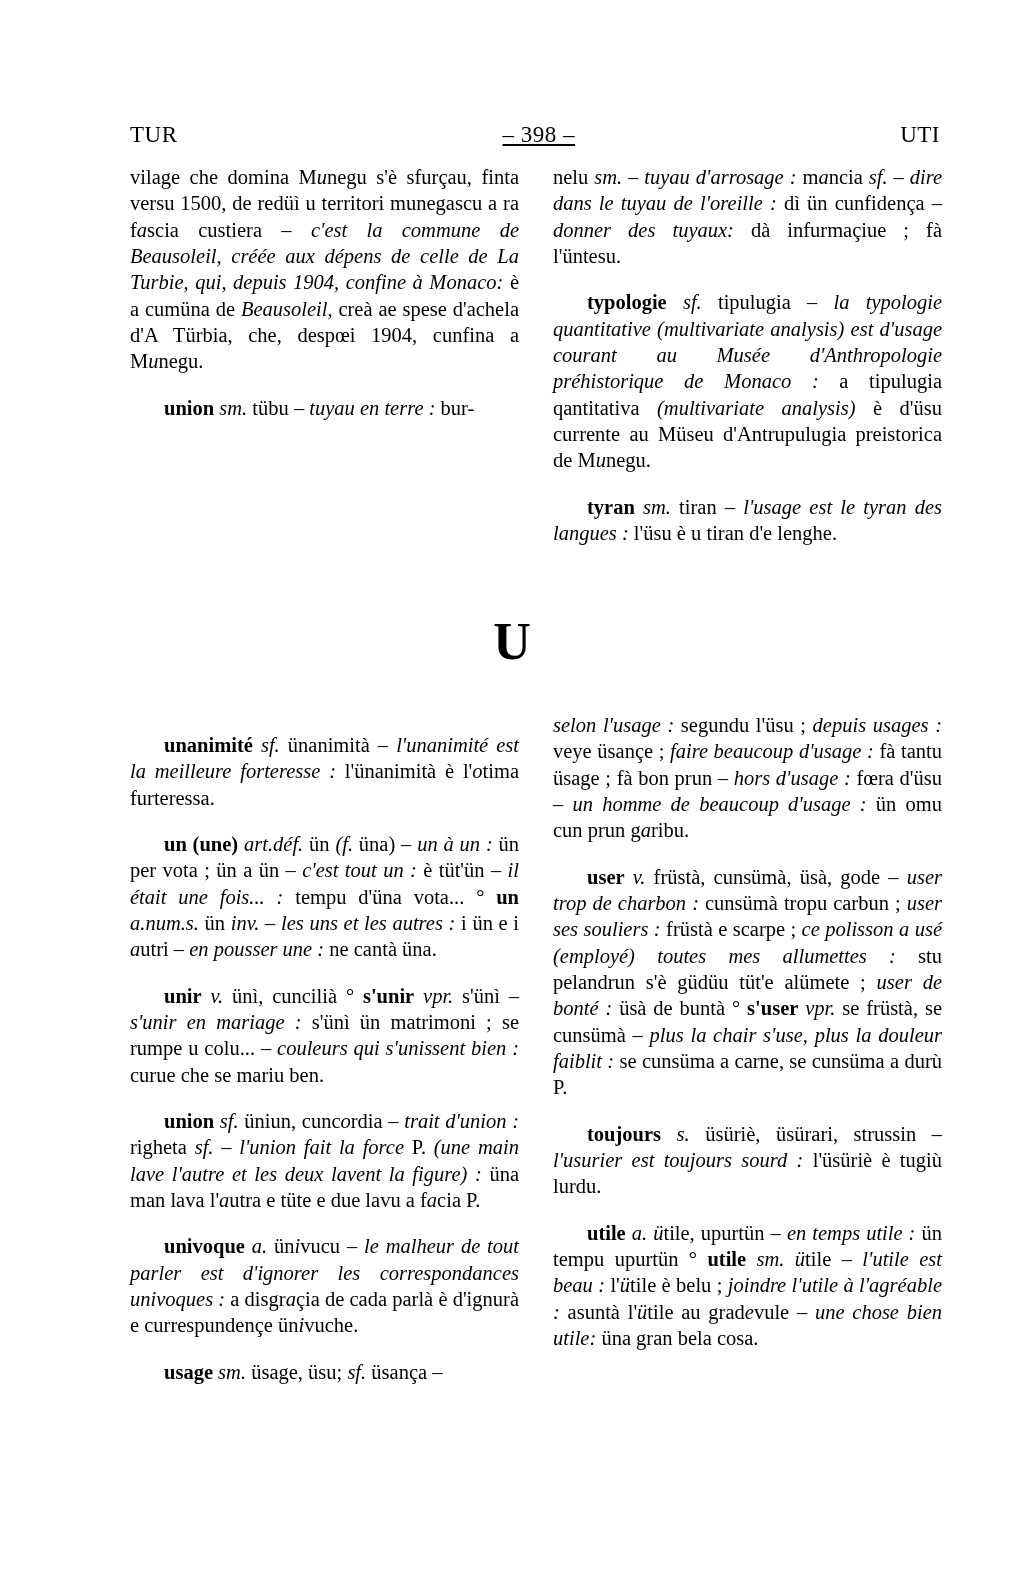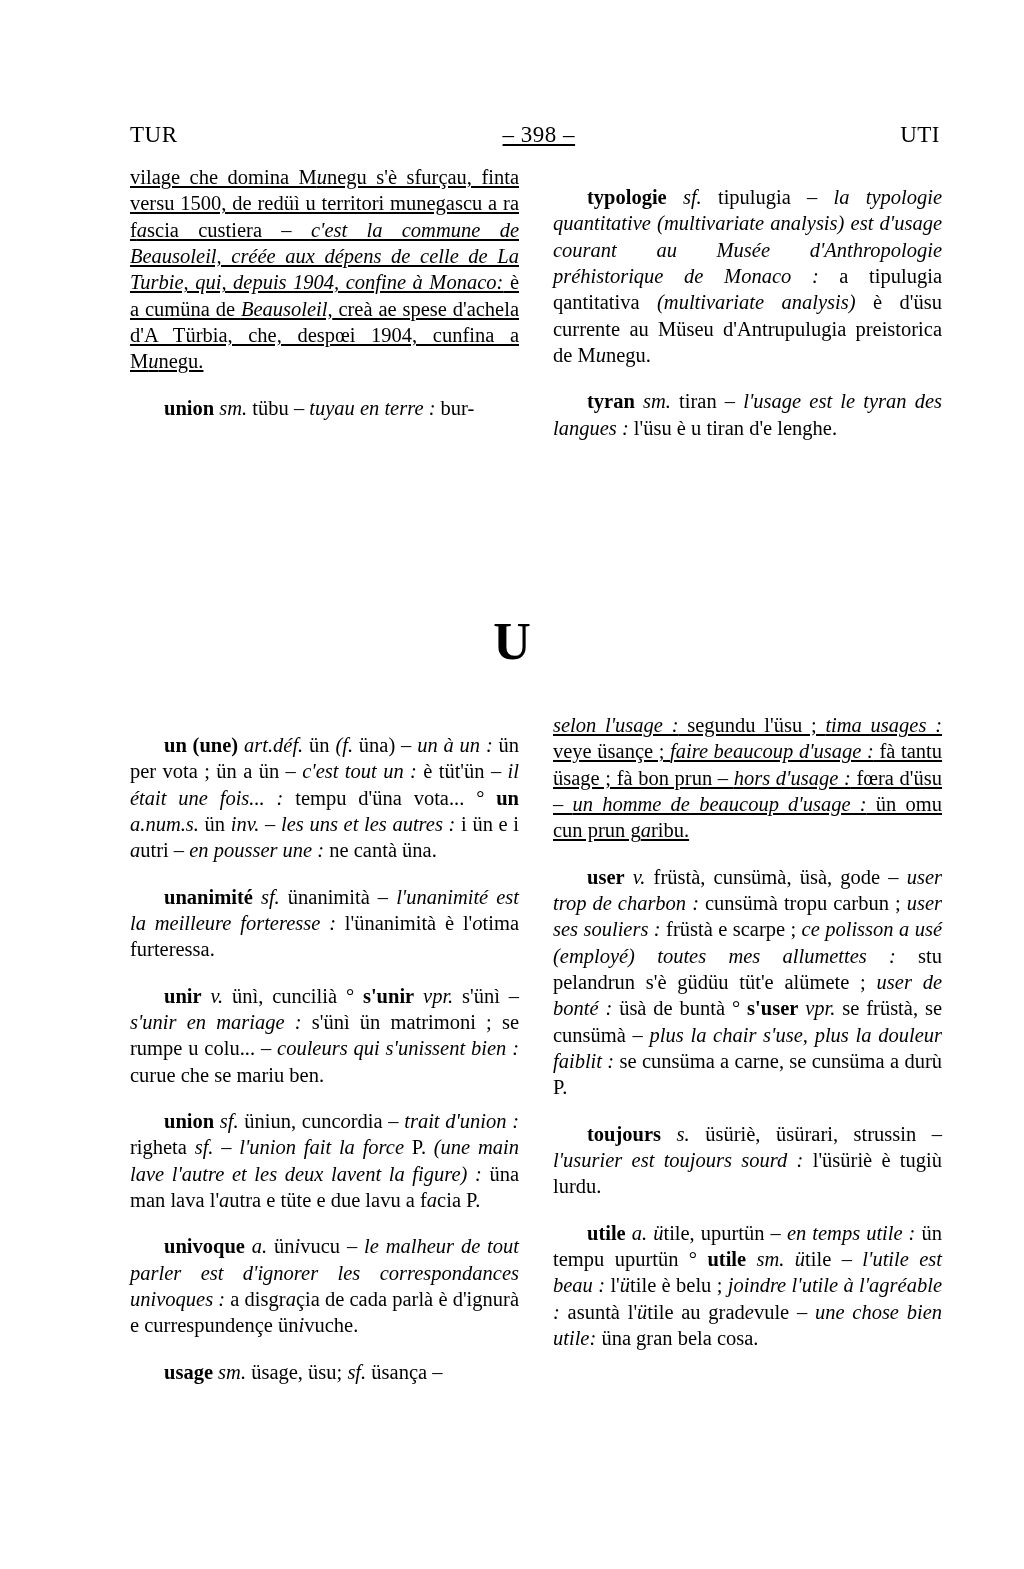--- a/index.html
+++ b/index.html
@@ -57,21 +57,20 @@
   .col p {
     margin: 0 0 0 0;
     text-indent: 0;
   }
   .col p.entry {
     text-indent: 34px;
     margin-top: 20px;
   }
   .col p.cont {
     text-indent: 0;
-    text-decoration: underline;
   }
   i, .it { font-style: italic; }
   b, .bd { font-weight: bold; }
   .deg { font-style: normal; }
   
   .bigletter {
     position: absolute;
     left: 0;
     top: 600px;
     width: 1024px;
@@ -100,37 +99,38 @@
     <span class="folio">– 398 –</span>
     <span>UTI</span>
   </div>
 
   <div class="cols upper">
     <div class="col">
       <p class="cont">vilage che domina M<i>u</i>negu s'è sfurçau, finta versu 1500, de redüì u territori munegascu a ra f<i>a</i>scia custiera – <i>c'est la commune de Beausoleil, créée aux dépens de celle de La Turbie, qui, depuis 1904, confine à Monaco:</i> è a cumüna de <i>Beausoleil,</i> creà ae spese d'achela d'A Türbia, che, despœi 1904, cunfina a M<i>u</i>negu.</p>
       <p class="entry"><b>union</b> <i>sm.</i> tübu – <i>tuyau en terre :</i> bur-</p>
     </div>
     <div class="col">
+      <p class="cont">nelu <i>sm. – tuyau d'arrosage :</i> m<i>a</i>ncia <i>sf.</i> – <i>dire dans le tuyau de l'oreille :</i> dì ün cunfidença – <i>donner des tuyaux:</i> dà infurmaçiue ; fà l'üntesu.</p>
       <p class="entry"><b>typologie</b> <i>sf.</i> tipulugia – <i>la typologie quantitative (multivariate analysis) est d'usage courant au Musée d'Anthropologie préhistorique de Monaco :</i> a tipulugia qantitativa <i>(multivariate analysis)</i> è d'üsu currente au Müseu d'Antrupulugia preistorica de M<i>u</i>negu.</p>
       <p class="entry"><b>tyran</b> <i>sm.</i> tiran – <i>l'usage est le tyran des langues :</i> l'üsu è u tiran d'e lenghe.</p>
     </div>
   </div>
 
   <div class="bigletter">U</div>
 
   <div class="lower-wrap">
     <div class="col">
+      <p class="entry"><b>unanimité</b> <i>sf.</i> ünanimità – <i>l'unanimité est la meilleure forteresse :</i> l'ünanimità è l'<i>o</i>tima furteressa.</p>
       <p class="entry"><b>un (une)</b> <i>art.déf.</i> ün <i>(f.</i> üna) – <i>un à un :</i> ün per vota ; ün a ün – <i>c'est tout un :</i> è tüt'ün – <i>il était une fois... :</i> tempu d'üna vota... <span class="deg">°</span> <b>un</b> <i>a.num.s.</i> ün <i>inv. – les uns et les autres :</i> i ün e i <i>a</i>utri – <i>en pousser une :</i> ne cantà üna.</p>
-      <p class="entry"><b>unanimité</b> <i>sf.</i> ünanimità – <i>l'unanimité est la meilleure forteresse :</i> l'ünanimità è l'<i>o</i>tima furteressa.</p>
       <p class="entry"><b>unir</b> <i>v.</i> ünì, cuncilià <span class="deg">°</span> <b>s'unir</b> <i>vpr.</i> s'ünì – <i>s'unir en mariage :</i> s'ünì ün matrimoni ; se rumpe u colu... – <i>couleurs qui s'unissent bien :</i> curue che se mariu ben.</p>
       <p class="entry"><b>union</b> <i>sf.</i> üniun, cunc<i>o</i>rdia – <i>trait d'union :</i> righeta <i>sf. – l'union fait la force</i> P. <i>(une main lave l'autre et les deux lavent la figure) :</i> üna man lava l'<i>a</i>utra e tüte e due lavu a f<i>a</i>cia P.</p>
       <p class="entry"><b>univoque</b> <i>a.</i> ün<i>i</i>vucu – <i>le malheur de tout parler est d'ignorer les correspondances univoques :</i> a disgr<i>a</i>çia de cada parlà è d'ignurà e currespundençe ün<i>i</i>vuche.</p>
       <p class="entry"><b>usage</b> <i>sm.</i> üsage, üsu; <i>sf.</i> üsança –</p>
     </div>
     <div class="col">
-      <p class="cont"><i>selon l'usage :</i> segundu l'üsu ; <i>tima usages :</i> veye üsançe ; <i>faire beaucoup d'usage :</i> fà tantu üsage ; fà bon prun – <i>hors d'usage :</i> fœra d'üsu – <i>un homme de beaucoup d'usage :</i> ün omu cun prun g<i>a</i>ribu.</p>
+      <p class="cont"><i>selon l'usage :</i> segundu l'üsu ; <i>depuis usages :</i> veye üsançe ; <i>faire beaucoup d'usage :</i> fà tantu üsage ; fà bon prun – <i>hors d'usage :</i> fœra d'üsu – <i>un homme de beaucoup d'usage :</i> ün omu cun prun g<i>a</i>ribu.</p>
       <p class="entry"><b>user</b> <i>v.</i> früstà, cunsümà, üsà, gode – <i>user trop de charbon :</i> cunsümà tropu carbun ; <i>user ses souliers :</i> früstà e scarpe ; <i>ce polisson a usé (employé) toutes mes allumettes :</i> stu pelandrun s'è güdüu tüt'e alümete ; <i>user de bonté :</i> üsà de buntà <span class="deg">°</span> <b>s'user</b> <i>vpr.</i> se früstà, se cunsümà – <i>plus la chair s'use, plus la douleur faiblit :</i> se cunsüma a carne, se cunsüma a durù P.</p>
       <p class="entry"><b>toujours</b> <i>s.</i> üsüriè, üsürari, strussin – <i>l'usurier est toujours sourd :</i> l'üsüriè è tugiù lurdu.</p>
       <p class="entry"><b>utile</b> <i>a. ü</i>tile, upurtün – <i>en temps utile :</i> ün tempu upurtün <span class="deg">°</span> <b>utile</b> <i>sm. ü</i>tile – <i>l'utile est beau :</i> l'<i>ü</i>tile è belu ; <i>joindre l'utile à l'agréable :</i> asuntà l'<i>ü</i>tile au grad<i>e</i>vule – <i>une chose bien utile:</i> üna gran bela cosa.</p>
     </div>
   </div>
 
 </div>
 
 </body></html>

